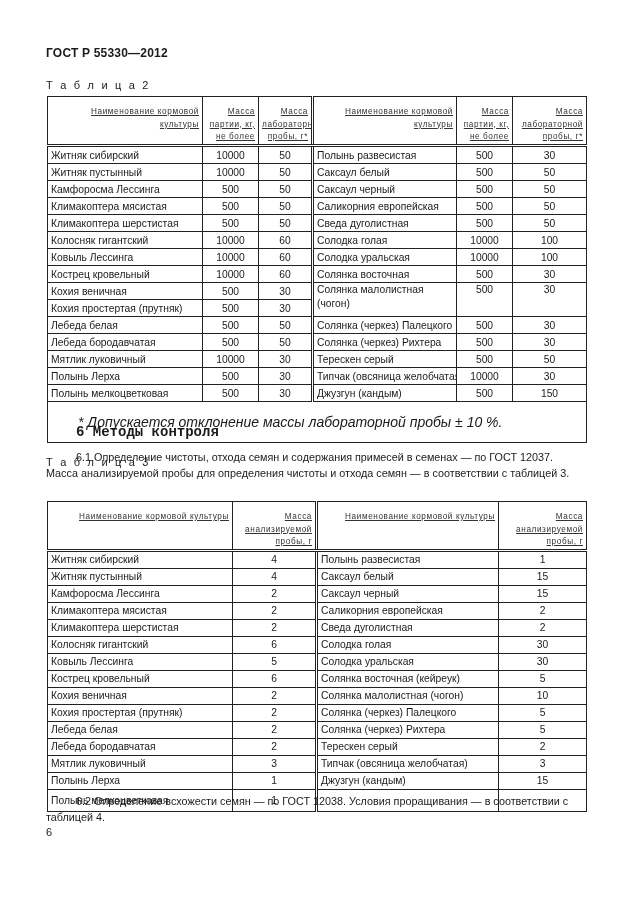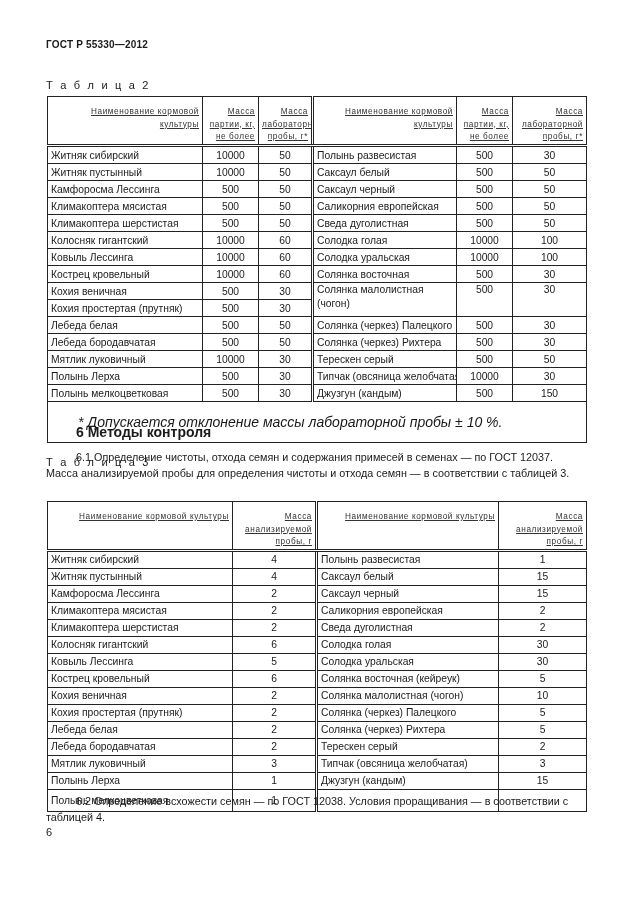--- a/index.html
+++ b/index.html
@@ -1,31 +1,31 @@
 <!DOCTYPE html>
 <html><head>
 <meta charset="utf-8">
 <style>
   html, body { margin:0; padding:0; background:#ffffff; }
   body { width:630px; height:913px; position:relative; overflow:hidden;
          font-family:"Liberation Sans", sans-serif; color:#1a1a1a; }
   .abs { position:absolute; }
-  .doc-code { left:46px; top:39px; font-weight:bold; font-size:10px; letter-spacing:0.2px; }
+  .doc-code { left:46px; top:46px; font-weight:bold; font-size:12px; letter-spacing:0.2px; }
   .tcap { font-size:11px; letter-spacing:2.2px; }
   table { border-collapse:collapse; position:absolute; table-layout:fixed; }
   td, th { border:1px solid #222; padding:0 3px; font-size:10.3px; height:16px; line-height:15px;
            white-space:nowrap; overflow:hidden; }
   th { font-weight:normal; font-size:8.2px; letter-spacing:0.6px; color:#333; text-align:right;
        vertical-align:top; line-height:12.5px; padding-top:9px; white-space:normal;text-decoration:underline; }
   tr.head th { border-bottom:3px double #222; }
   td.num { text-align:center; }
   .dbl-left { border-left:3px double #222 !important; }
   .wrap { white-space:normal; line-height:14px; vertical-align:top; }
   .footnote-cell { height:40px; font-size:14px; padding-left:30px; border-top:1px solid #0f766e;font-style:italic; }
-  .h2 { left:76px; top:424px; font-weight:bold; font-size:14px; }
+  .h2 { left:76px; top:424px; font-weight:bold; font-size:14px;font-family:Liberation Mono, monospace; }
   .para { font-size:10.8px; line-height:16px; }
   .page-num { left:46px; top:826px; font-size:11px; }
 </style>
 </head>
 <body>
 
 <div class="abs doc-code">ГОСТ Р 55330—2012</div>
 
 <div class="abs tcap" style="left:46px;top:79px;text-align:center;">Т а б л и ц а 2</div>
 

